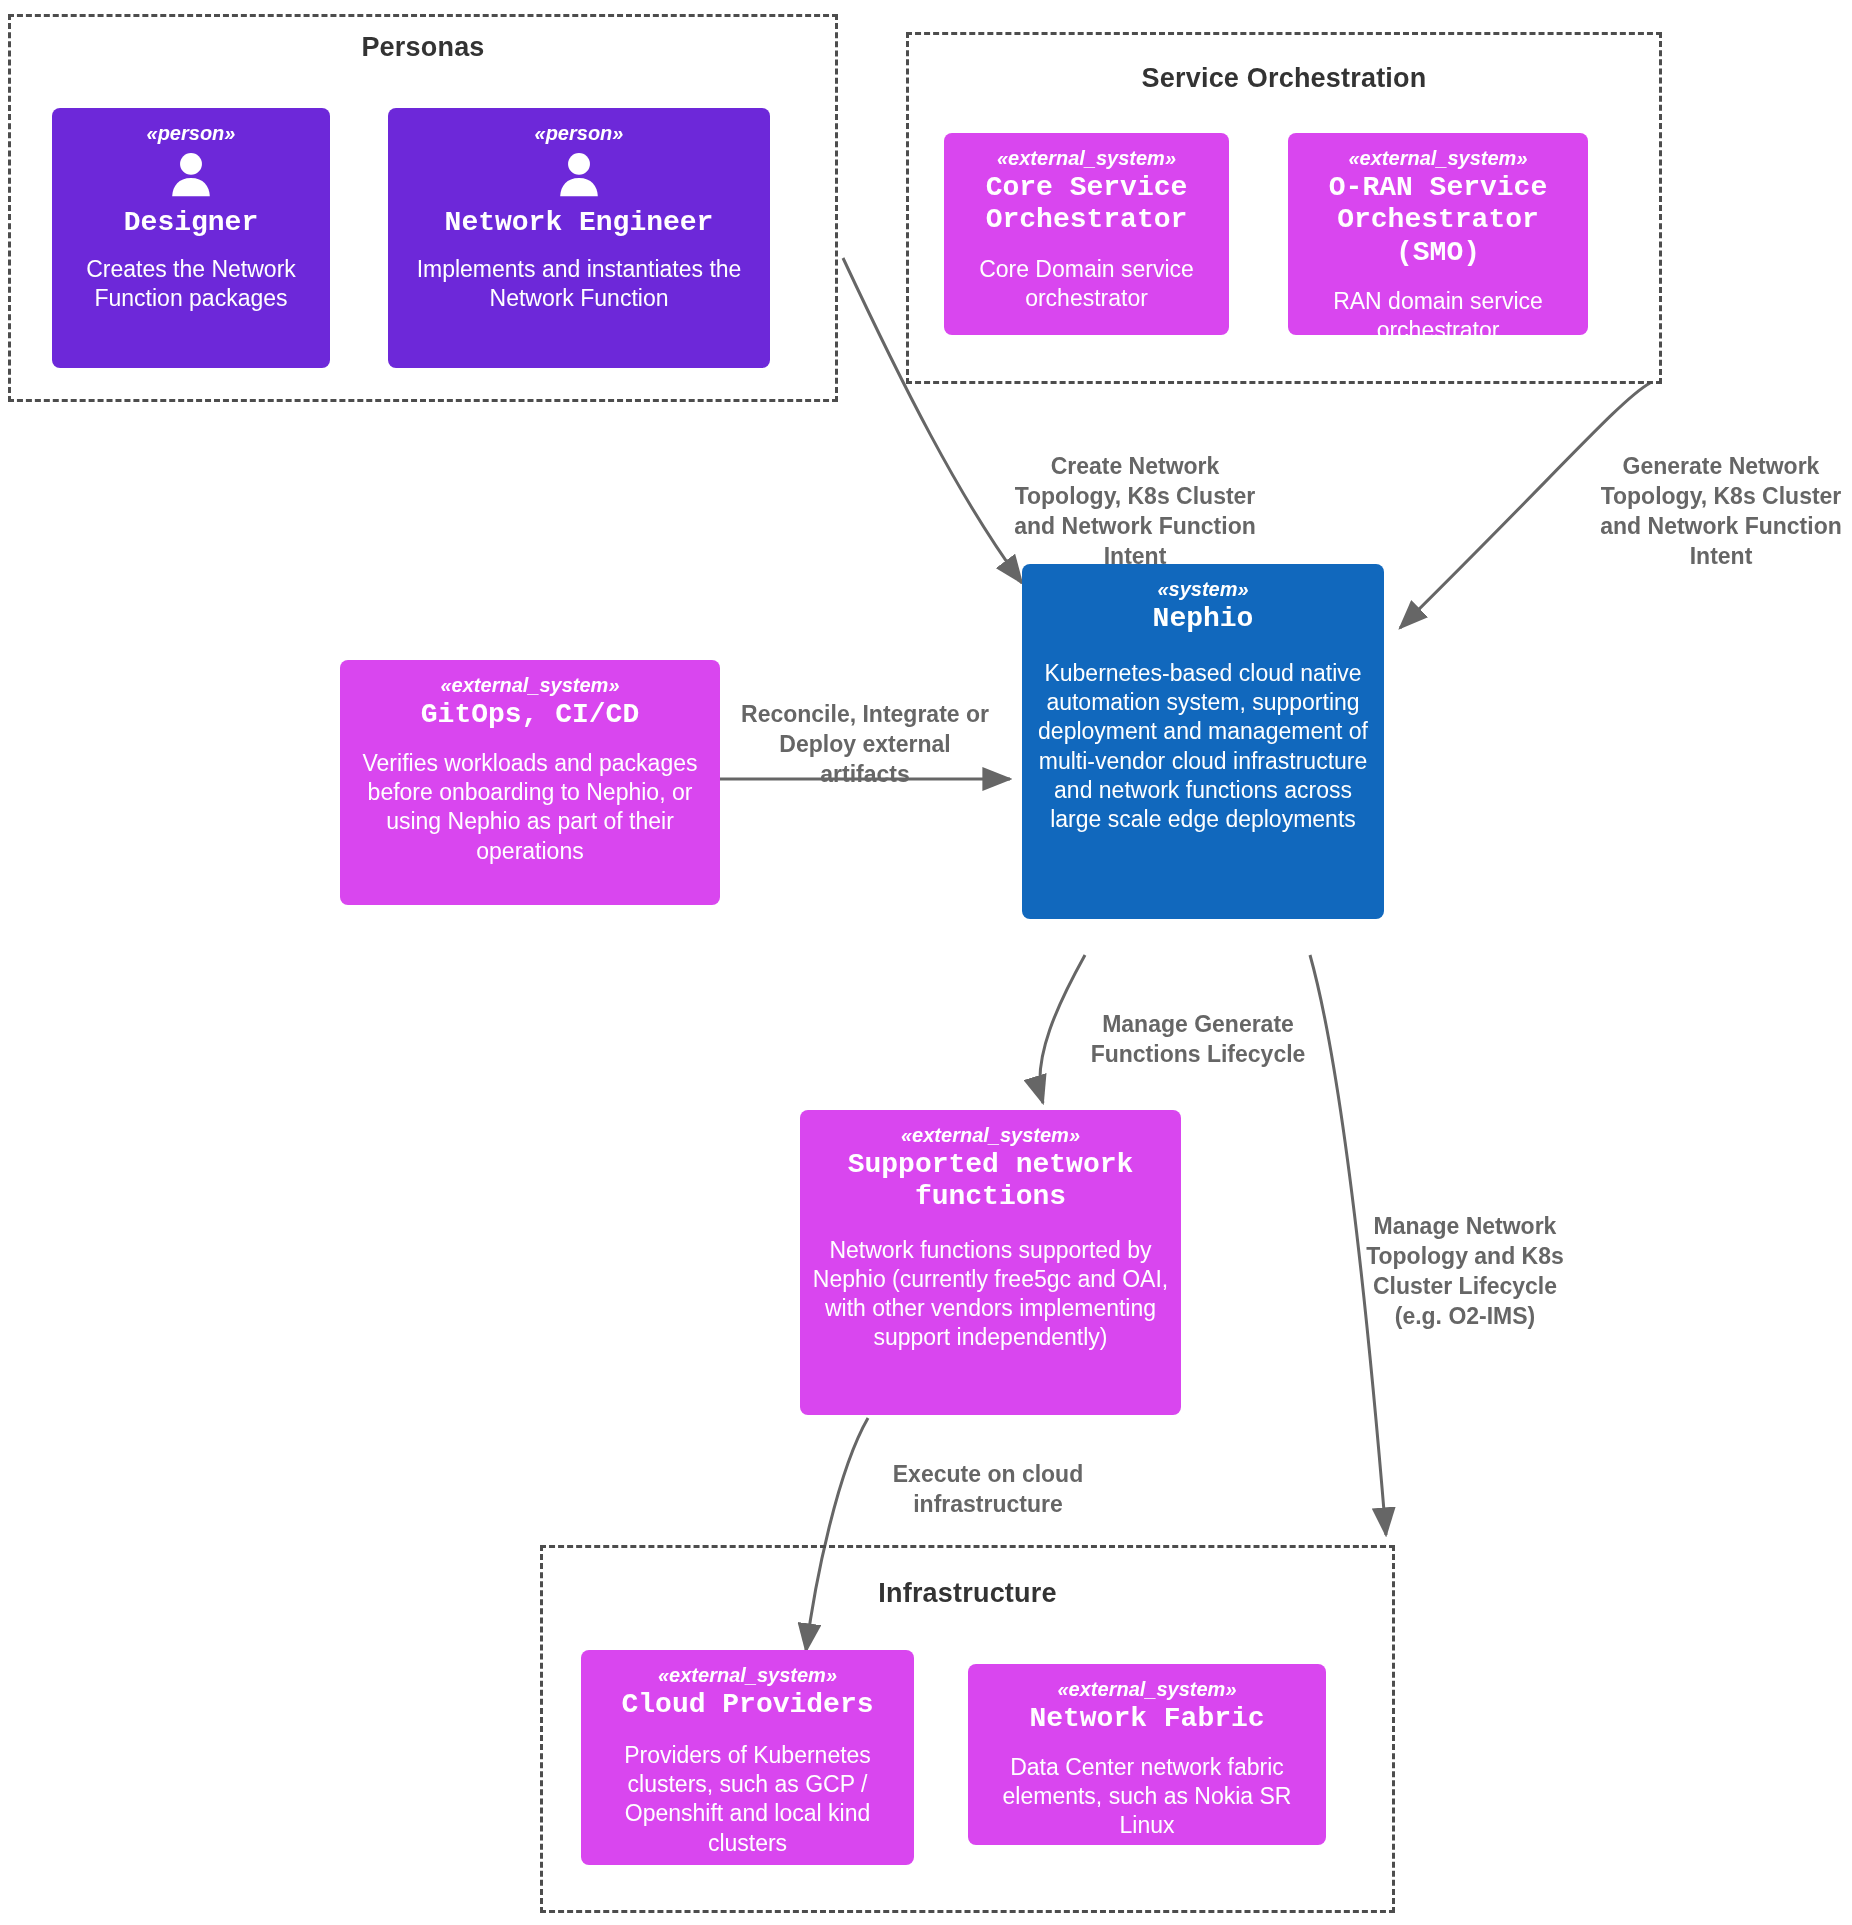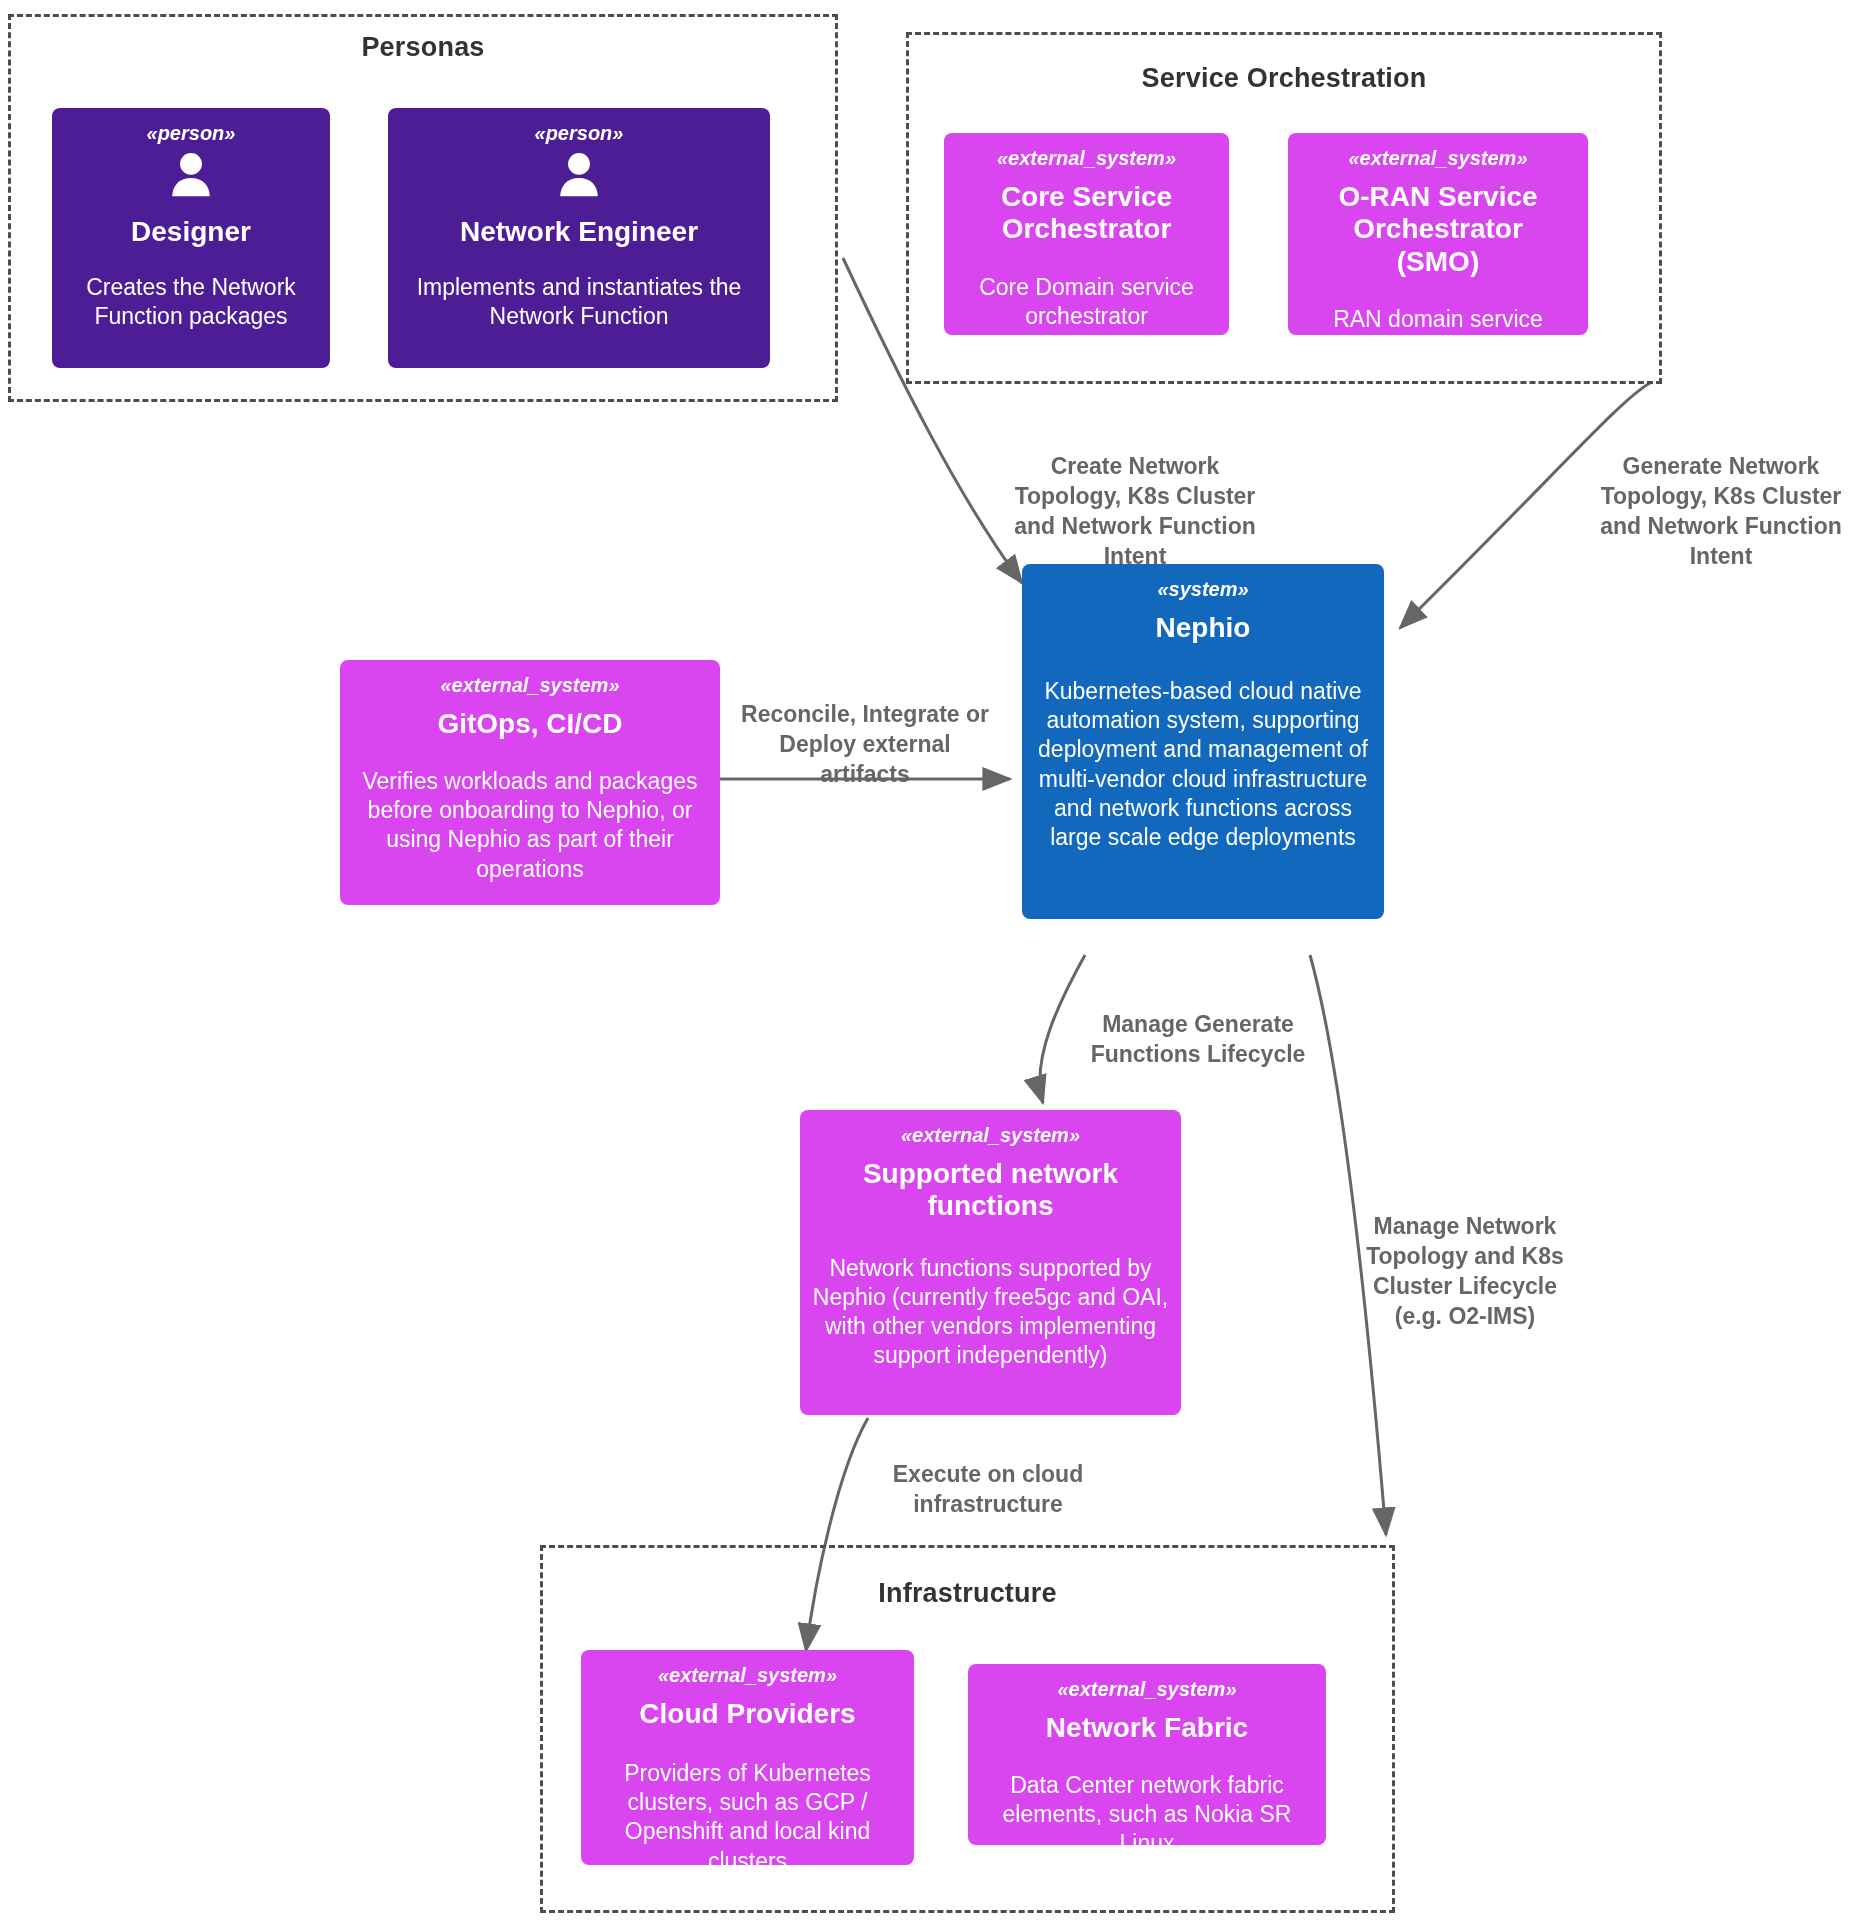--- a/index.html
+++ b/index.html
@@ -39,38 +39,39 @@
     position: absolute;
     box-sizing: border-box;
     border-radius: 8px;
     color: #ffffff;
     text-align: center;
     padding: 14px 12px 12px 12px;
     display: flex;
     flex-direction: column;
     align-items: center;
   }
-  .node.person   { background: #4c1d95; }
+  .node.person   { background: #6d28d9; }
   .node.ext      { background: #d946ef; }
   .node.system   { background: #1168bd; }
 
   .stereotype {
     font-style: italic;
     font-weight: bold;
     font-size: 20px;
     line-height: 1.18;
     color: #ffffff;
     margin: 0 0 1px 0;
   }
   .node-name {
     font-weight: bold;
     font-size: 28px;
     line-height: 1.16;
-    margin: 9px;
-    color: #ffffff;
+    margin: 0;
+    color: #ffffff;
+    font-family: Liberation Mono, monospace;
   }
   .node-desc {
     font-size: 23px;
     line-height: 1.27;
     margin: 18px 0 0 0;
     color: #ffffff;
   }
   .node.person .node-desc { margin-top: 16px; }
 
   .person-icon {

